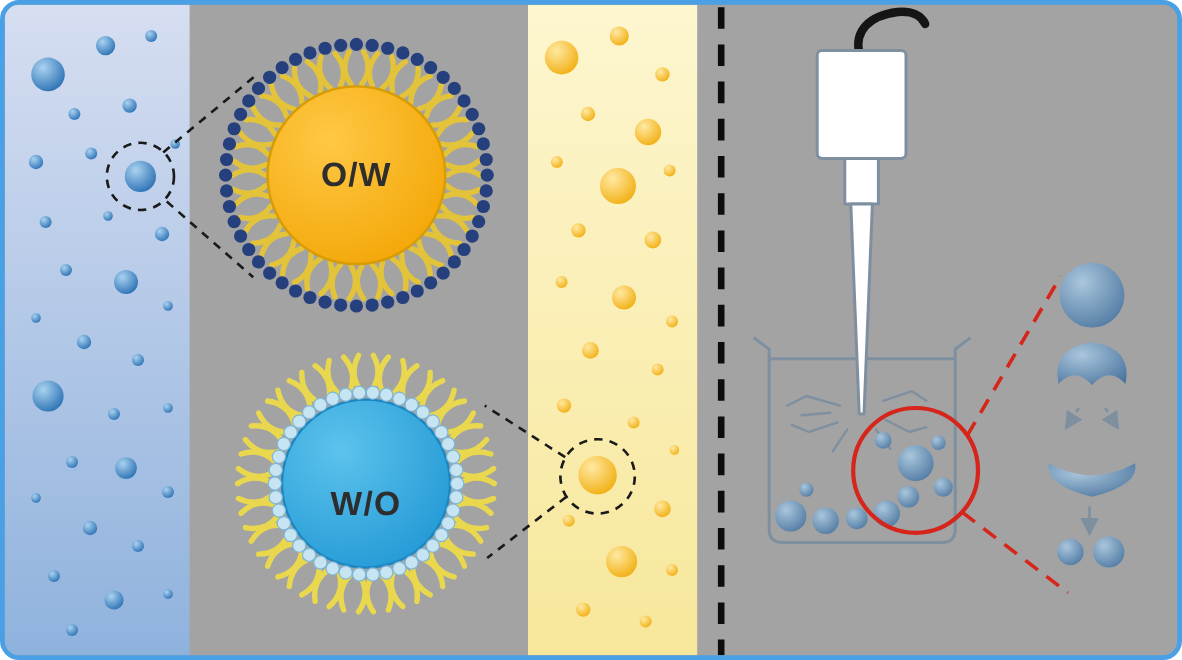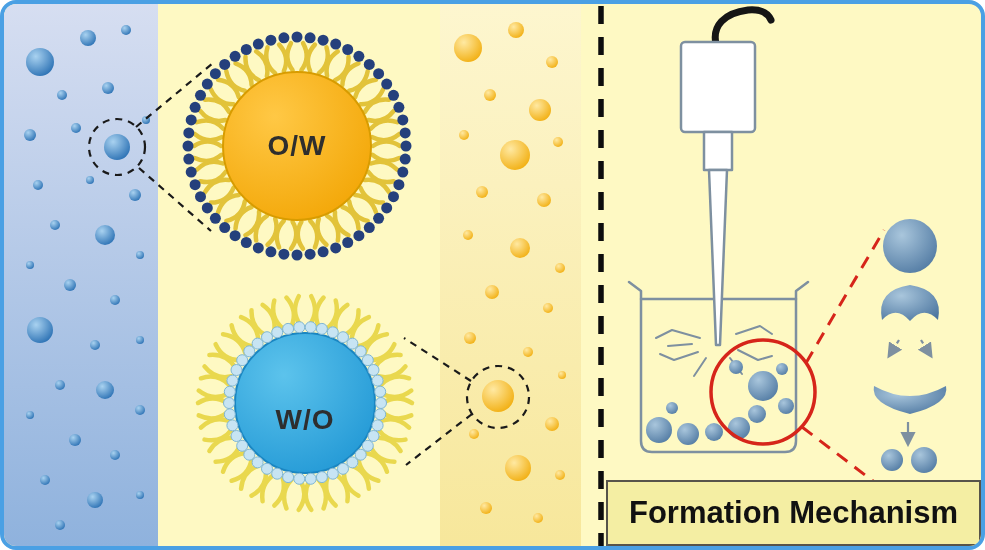--- a/index.html
+++ b/index.html
@@ -1,20 +1,20 @@
 <!DOCTYPE html>
 <html style="--frame-blue: #4aa0e4; --water-strip-top: #d6def1; --water-strip-bottom: #8fb2dd; --water-droplet-light: #a9d2f0; --water-droplet-dark: #1d66ad; --oil-strip-top: #fdf6cf; --oil-strip-bottom: #f7e79b; --oil-droplet-light: #ffe9a2; --oil-droplet-dark: #f0a800; --ow-core-light: #ffc845; --ow-core-dark: #f2a402; --wo-core-light: #5cc3ec; --wo-core-dark: #1f96d4; --head-dark-blue: #25407c; --head-light-blue: #c7e4f3; --tail-yellow: #e2c33a; --tail-yellow-light: #e9d84e; --sketch-gray: #7e90a0; --steel-droplet-light: #a9c6dc; --steel-droplet-dark: #4a749e; --highlight-red: #d6251a; --banner-yellow: #f4eea3;"><head>
 <meta charset="utf-8">
 <style>
   * { box-sizing: border-box; margin: 0; padding: 0; }
   html, body { width: 985px; height: 550px; background: #ffffff; font-family: "Liberation Sans", sans-serif; }
   .canvas {
     position: relative; width: 985px; height: 550px;
     border: 4px solid var(--frame-blue, #4aa0e4);
-    border-radius: 16px; overflow: hidden; background: #fef9c3;
+    border-radius: 16px; overflow: hidden; background: #a3a3a3;
   }
   svg.scene { position: absolute; left: -4px; top: -4px; }
   .micelle-label {
     position: absolute; transform: translate(-50%, -50%);
     font-weight: bold; color: #2e2e2e; letter-spacing: 1px; font-size: 28px;
   }
   #ow-label { left: 293px; top: 142px; }
   #wo-label { left: 301px; top: 416px; }
   .banner {
     position: absolute; left: 602px; top: 476px; width: 375px; height: 66px;
@@ -401,16 +401,13 @@
     <g>
       <circle class="redcirc" cx="763" cy="392" r="52"></circle>
       <line class="dashred" x1="806" y1="363" x2="884" y2="230"></line>
       <line class="dashred" x1="802" y1="427" x2="890" y2="494"></line>
     </g>
     <line class="divider" x1="601" y1="6" x2="601" y2="546"></line>
   </svg>
 
   <div class="micelle-label" id="ow-label">O/W</div>
   <div class="micelle-label" id="wo-label">W/O</div>
-  <div class="banner">
-    <span>Formation Mechanism</span>
-  </div>
 </div>
 
 </body></html>

